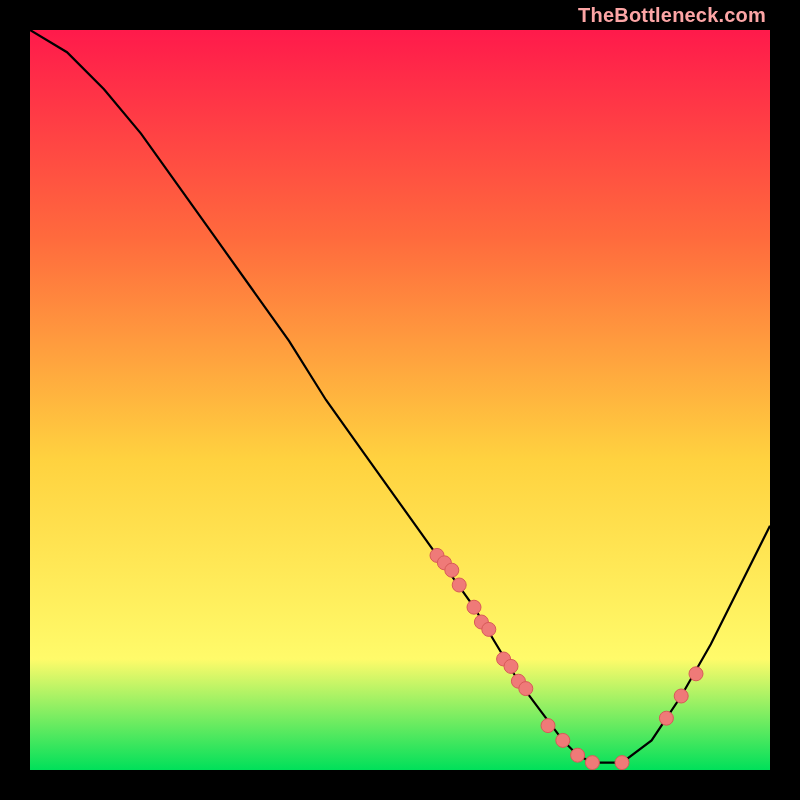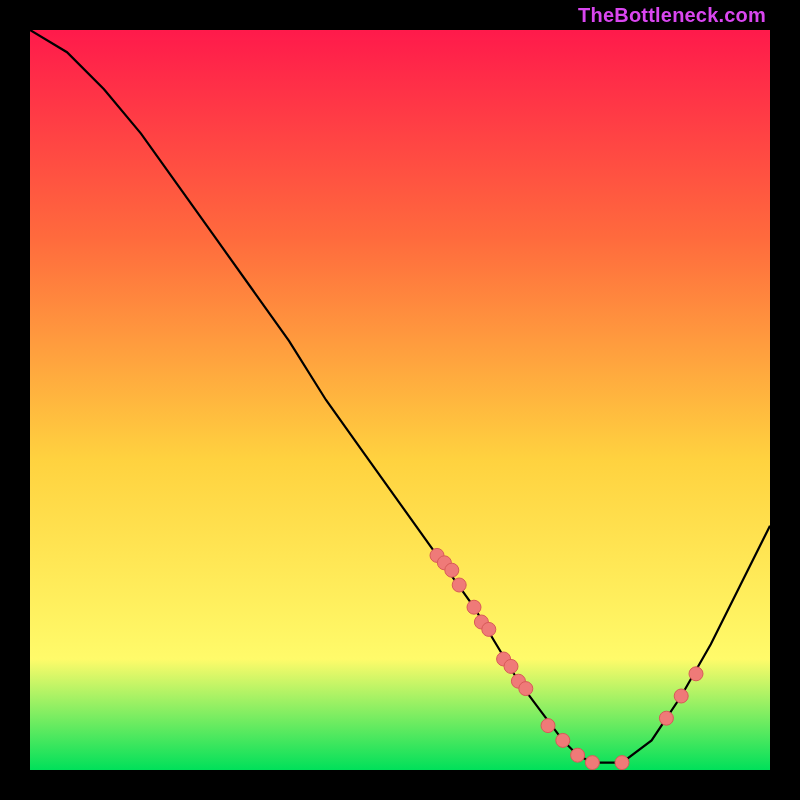--- a/index.html
+++ b/index.html
@@ -17,21 +17,21 @@
     width: 740px;
     height: 740px;
   }
   .attribution {
     position: absolute;
     top: 4px;
     right: 34px;
     font-family: Arial, Helvetica, sans-serif;
     font-size: 20px;
     font-weight: bold;
-    color: #d946ef;
+    color: #fca5a5;
     letter-spacing: 0.2px;
   }
   svg { display: block; }
 </style>
 </head>
 <body>
 
 <div class="frame">
   <div class="attribution">TheBottleneck.com</div>
   <div class="plot-area">

